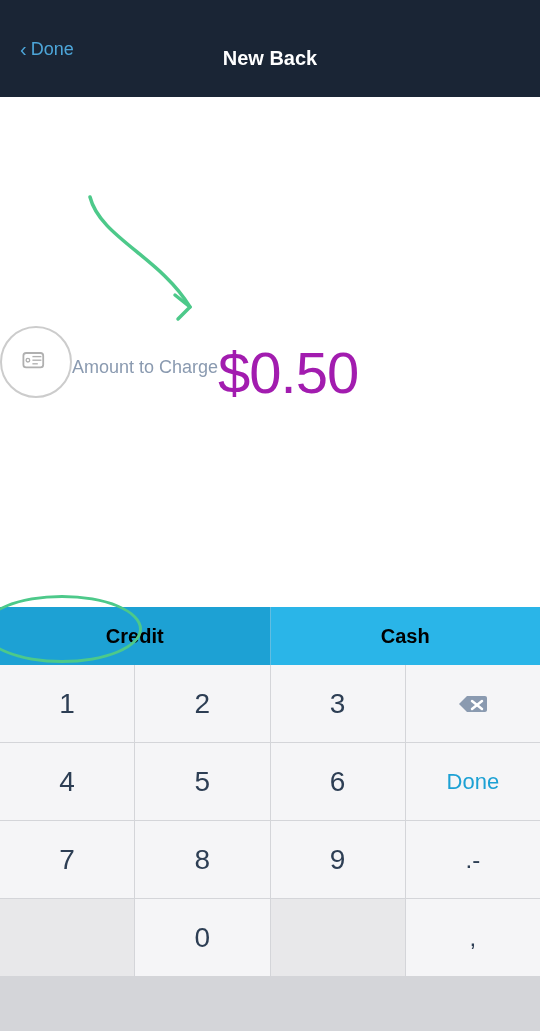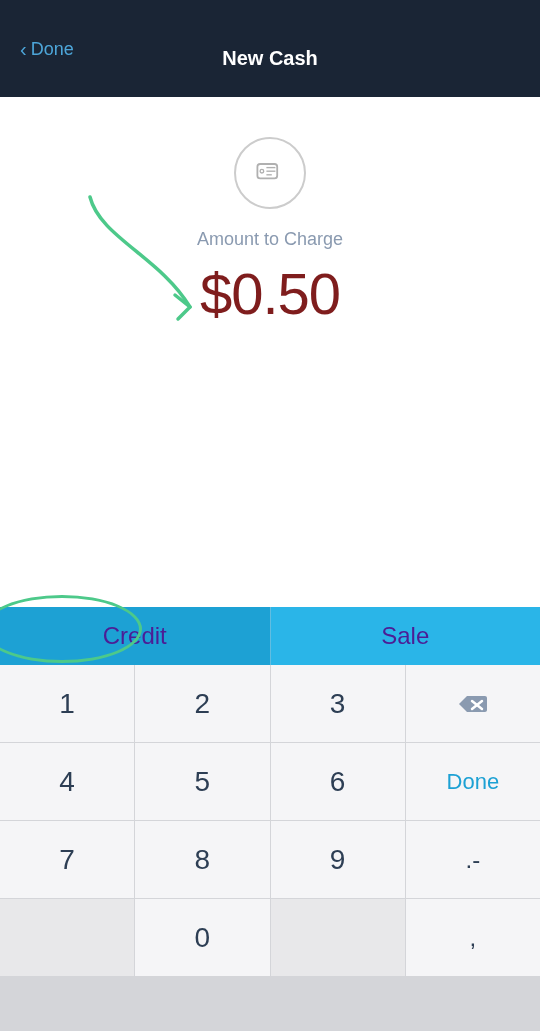--- a/index.html
+++ b/index.html
@@ -47,21 +47,21 @@
       font-size: 20px;
       font-weight: 700;
     }
 
     
     .main-content {
       width: 100%;
       height: 510px;
       background: #ffffff;
       display: flex;
-      flex-direction: column;
+      flex-direction: row;
       align-items: center;
       justify-content: flex-start;
       padding-top: 40px;
       position: relative;
     }
 
     .money-icon {
       width: 72px;
       height: 72px;
       border-radius: 50%;
@@ -78,21 +78,21 @@
       color: #b0b0b0;
     }
 
     .amount-label {
       color: #8a9ab0;
       font-size: 18px;
       margin-bottom: 10px;
     }
 
     .amount-value {
-      color: #7f1d1d;
+      color: #a21caf;
       font-size: 58px;
       font-weight: 300;
       letter-spacing: -1px;
     }
 
     
     .arrow-annotation {
       position: absolute;
       top: 80px;
       left: 60px;
@@ -108,23 +108,23 @@
       background: #1da1d4;
       display: flex;
       flex-direction: row;
     }
 
     .payment-tab {
       flex: 1;
       display: flex;
       align-items: center;
       justify-content: center;
-      color: #4c1d95;
-      font-size: 24px;
-      font-weight: 400;
+      color: #000000;
+      font-size: 20px;
+      font-weight: 700;
       cursor: pointer;
       position: relative;
     }
 
     .payment-tab.active {
       background: #1da1d4;
     }
 
     .payment-tab.inactive {
       background: #2ab5e8;
@@ -195,21 +195,21 @@
     }
   </style>
 </head>
 <body>
 
 <div class="header">
   <div class="header-back">
     <span class="chevron">‹</span>
     <span>Done</span>
   </div>
-  <span class="header-title">New Cash</span>
+  <span class="header-title">New Back</span>
 </div>
 
 <div class="main-content">
 
   <div class="money-icon">
     <svg viewBox="0 0 40 40" fill="none" xmlns="http://www.w3.org/2000/svg">
       <rect x="6" y="10" width="22" height="16" rx="3" stroke="#b0b0b0" stroke-width="2" fill="none"></rect>
       <circle cx="11" cy="18" r="2" stroke="#b0b0b0" stroke-width="1.5" fill="none"></circle>
       <line x1="16" y1="14" x2="26" y2="14" stroke="#b0b0b0" stroke-width="1.5"></line>
       <line x1="16" y1="18" x2="26" y2="18" stroke="#b0b0b0" stroke-width="1.5"></line>
@@ -230,21 +230,21 @@
 </div>
 
 <div class="payment-selector">
   <div class="payment-tab active" style="position:relative;">
     <span>Credit</span>
 
     <div class="credit-circle"></div>
   </div>
   <div style="width:1px; background:rgba(255,255,255,0.3);"></div>
   <div class="payment-tab inactive">
-    <span>Sale</span>
+    <span>Cash</span>
   </div>
 </div>
 
 <div class="keypad">
 
   <div class="key">
     <span>1</span>
   </div>
   <div class="key">
     <span>2</span>

